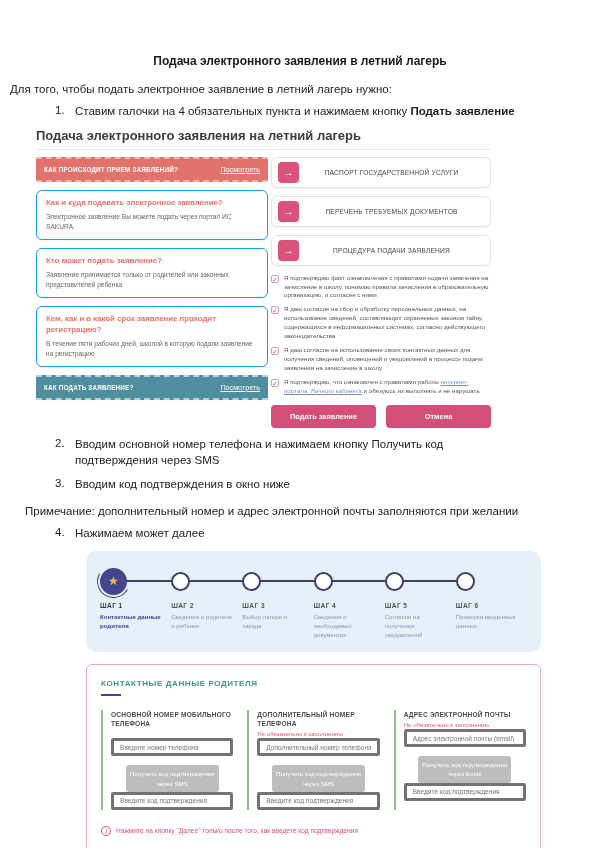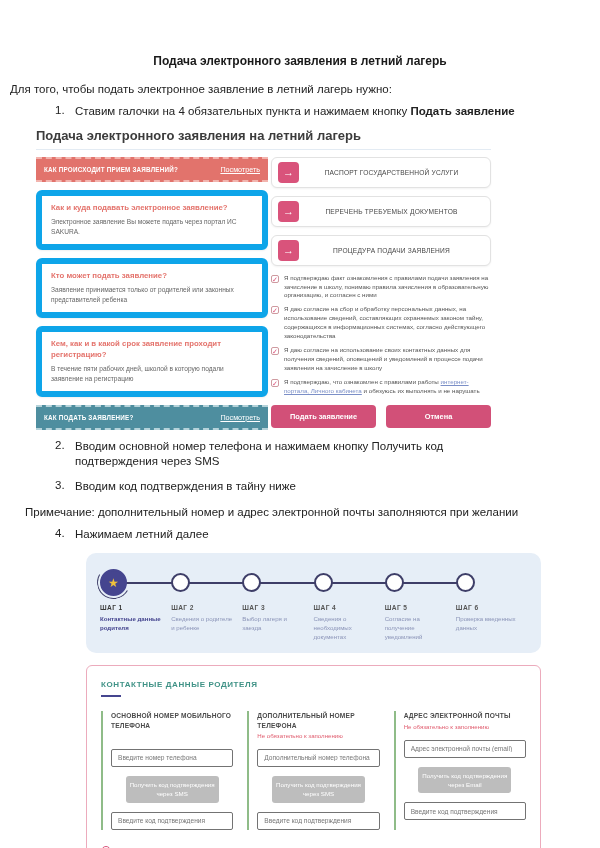--- a/index.html
+++ b/index.html
@@ -23,21 +23,21 @@
   .shot1-body { display: flex; gap: 3px; margin-top: 7px; }
   .s1-left { width: 232px; flex: none; }
   .s1-right { flex: 1; }
 
   .banner { display: flex; justify-content: space-between; align-items: center; padding: 6px 8px; }
   .banner-red { background: #E2736C; border-top: 2px dashed #f2b4ae; border-bottom: 2px dashed #f2b4ae; }
   .banner-teal { background: #4E8E9F; border-top: 2px dashed #b5d3da; border-bottom: 2px dashed #b5d3da; margin-top: 8px; }
   .banner-label { color: #fff; font-size: 6.3px; font-weight: bold; letter-spacing: 0.2px; }
   .banner-link { color: #fff; font-size: 7.2px; text-decoration: underline; cursor: pointer; }
 
-  .card { background: #fff; border: 6px solid #0ea5e9; border-radius: 6px; box-shadow: 0 1px 2px rgba(0,0,0,.06); padding: 7px 9px; margin-top: 8px; }
+  .card { background: #fff; border: 1px solid #0ea5e9; border-radius: 6px; box-shadow: 0 1px 2px rgba(0,0,0,.06); padding: 7px 9px; margin-top: 8px; }
   .card-title { color: #E4736C; font-size: 7.8px; font-weight: bold; line-height: 1.35; margin-bottom: 4px; }
   .card-text { color: #666; font-size: 6.6px; line-height: 1.5; }
 
   .doc-btn { display: flex; align-items: center; background: #fff; border: 1px solid #e2e2e2; border-radius: 6px; box-shadow: 0 1px 2px rgba(0,0,0,.05); padding: 4px 6px; margin-bottom: 8px; cursor: pointer; }
   .doc-btn .arrow { width: 21px; height: 21px; flex: none; background: #D9537B; border-radius: 4px; color: #fff; display: flex; align-items: center; justify-content: center; font-size: 11px; }
   .doc-btn .dlabel { flex: 1; text-align: center; font-size: 6.6px; color: #454545; letter-spacing: .2px; }
 
   .checks { margin-top: 3px; }
   .check-row { display: flex; gap: 5px; margin-bottom: 5px; }
   .checkbox { width: 8px; height: 8px; flex: none; margin-top: 1px; border: 1px solid #cf9aa0; border-radius: 2px; color: #D9537B; font-size: 7px; line-height: 7px; text-align: center; cursor: pointer; }
@@ -62,21 +62,21 @@
   .step.active .step-name { color: #3a3a3a; }
   .step.active .step-label { color: #45458F; font-weight: bold; }
 
   .form-panel { border: 1px solid #ECABBC; border-radius: 6px; margin-top: 12px; padding: 14px 14px 16px 14px; background: #fff; }
   .form-header { color: #3F9286; font-size: 8px; font-weight: bold; letter-spacing: .6px; }
   .form-underline { width: 20px; height: 2px; background: #45458F; margin: 6px 0 14px 0; }
   .form-cols { display: flex; gap: 14px; }
   .form-col { flex: 1; border-left: 2px solid #8FBC88; padding-left: 8px; }
   .col-title { font-size: 6.6px; font-weight: bold; color: #4a4a4a; letter-spacing: .2px; line-height: 1.4; }
   .col-sub { font-size: 6.1px; color: #E05C6E; margin-top: 2px; min-height: 8px; }
-  .form-input { display: block; width: 100%; height: 18px; margin-top: 9px; border: 1px solid #737373; border-radius: 2px; background: #fff; font-family: inherit; font-size: 6.6px; color: #444; padding: 0 6px; }
+  .form-input { display: block; width: 100%; height: 18px; border: 3px solid #737373; border-radius: 2px; background: #fff; font-family: inherit; font-size: 6.6px; color: #444; padding: 0 6px; }
   .form-input::placeholder { color: #777; }
   .gray-btn { display: block; width: 76%; margin: 9px auto 0 auto; background: #BDBDBD; border: none; border-radius: 3px; color: #fff; font-family: inherit; font-size: 6.2px; line-height: 1.5; text-align: center; padding: 4px 4px; cursor: pointer; }
   .form-note { display: flex; align-items: center; gap: 5px; margin-top: 16px; color: #D9537B; font-size: 6.6px; }
   .info-icon { width: 10px; height: 10px; flex: none; border: 1px solid #D9537B; border-radius: 50%; text-align: center; line-height: 10px; font-size: 7px; font-style: italic; }
 </style>
 </head>
 <body>
 
 <div class="page">
 
@@ -161,26 +161,26 @@
       </div>
     </div>
   </div>
 
   <div class="list-item">
     <span class="num">2.</span>
     <span class="txt">Вводим основной номер телефона и нажимаем кнопку Получить код подтверждения через SMS</span>
   </div>
   <div class="list-item">
     <span class="num">3.</span>
-    <span class="txt">Вводим код подтверждения в тайну ниже</span>
+    <span class="txt">Вводим код подтверждения в окно ниже</span>
   </div>
   <div class="doc-note">Примечание: дополнительный номер и адрес электронной почты заполняются при желании</div>
   <div class="list-item">
     <span class="num">4.</span>
-    <span class="txt">Нажимаем летний далее</span>
+    <span class="txt">Нажимаем может далее</span>
   </div>
 
   <div class="shot2">
 
     <div class="wizard">
       <div class="steps">
         <div class="steps-line"></div>
 
         <div class="step active">
           <div class="circle-wrap">

